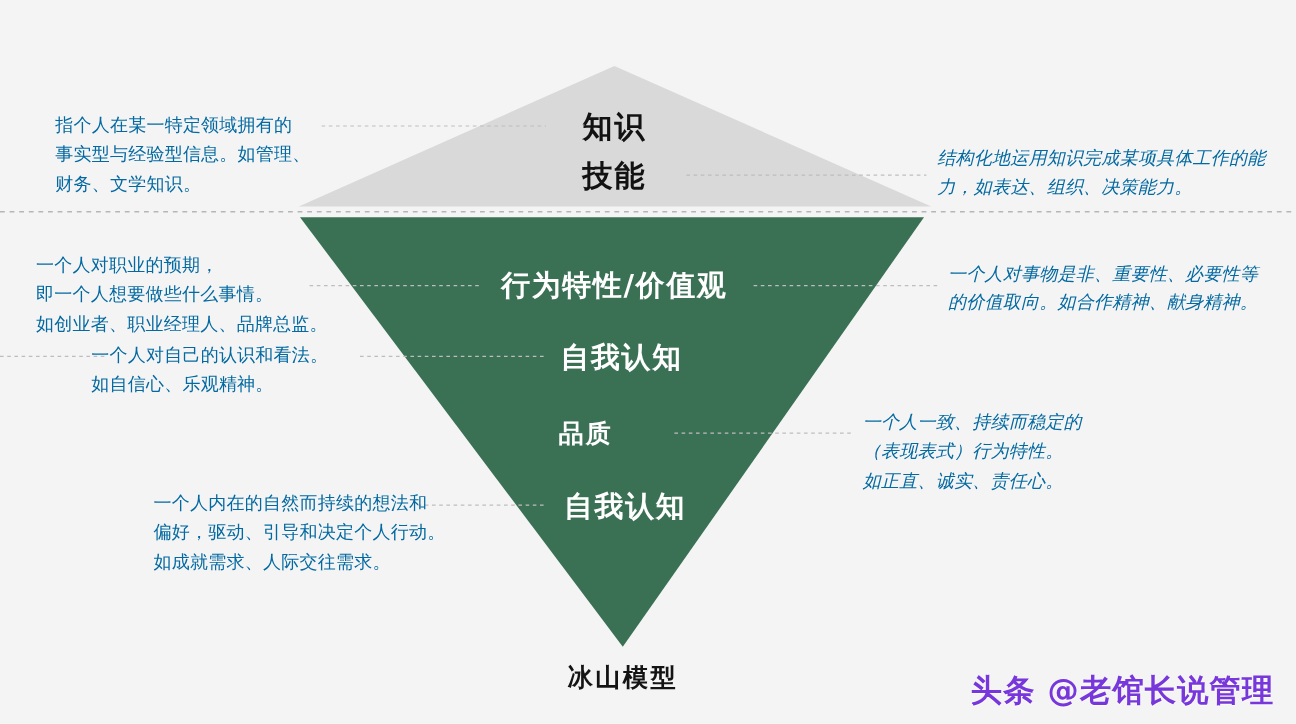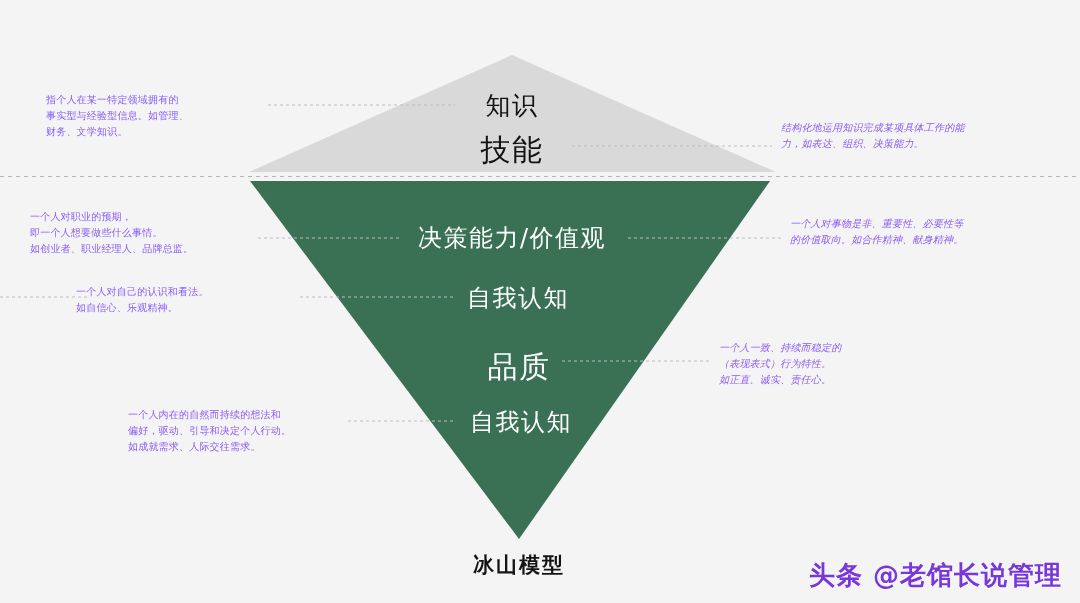--- a/index.html
+++ b/index.html
@@ -24,33 +24,33 @@
     position: absolute;
     left: 0;
     top: 0;
     width: 1080px;
     height: 603px;
   }
 
   
   .note {
     position: absolute;
-    color: #8b5cf6;
-    font-size: 10px;
+    color: #0369a1;
+    font-size: 15px;
     line-height: 1.62;
     white-space: pre-line;
     letter-spacing: 0.2px;
   }
   .note.left  { text-align: left; }
   .note.right { text-align: left; font-style: italic; }
 
   
   .shape-label {
     position: absolute;
-    font-weight: normal;
+    font-weight: bold;
     letter-spacing: 1.5px;
     white-space: nowrap;
     transform: translateX(-50%);
   }
   .shape-label.dark  { color: #121212; }
   .shape-label.light { color: #ffffff; }
 
   .caption {
     position: absolute;
     font-weight: bold;
@@ -93,25 +93,25 @@
       <line x1="258" y1="238" x2="400" y2="238"></line>
       <line x1="628" y1="238" x2="782" y2="238"></line>
       <line x1="300" y1="297" x2="455" y2="297"></line>
       <line x1="562" y1="361" x2="712" y2="361"></line>
       <line x1="348" y1="421" x2="455" y2="421"></line>
       <line x1="0" y1="297" x2="88" y2="297"></line>
     </g>
   </svg>
 
   <div class="shape-label dark" style="left:512px; top:89px; font-size:25px;">知识</div>
-  <div class="shape-label dark" style="left:512px; top:130px; font-size:30px;">技能</div>
+  <div class="shape-label dark" style="left:512px; top:130px; font-size:25px;">技能</div>
 
-  <div class="shape-label light" style="left:512px; top:222px; font-size:24px;">决策能力/价值观</div>
+  <div class="shape-label light" style="left:512px; top:222px; font-size:24px;">行为特性/价值观</div>
   <div class="shape-label light" style="left:518px; top:282px; font-size:24px;">自我认知</div>
-  <div class="shape-label light" style="left:519px; top:347px; font-size:30px;">品质</div>
+  <div class="shape-label light" style="left:488px; top:347px; font-size:21px;">品质</div>
   <div class="shape-label light" style="left:521px; top:406px; font-size:24px;">自我认知</div>
 
   <div class="note left" style="left:46px; top:92px;">指个人在某一特定领域拥有的
 事实型与经验型信息。如管理、
 财务、文学知识。</div>
 
   <div class="note left" style="left:76px; top:284px;">一个人对自己的认识和看法。
 如自信心、乐观精神。</div>
 
   <div class="note left" style="left:30px; top:209px;">一个人对职业的预期，

